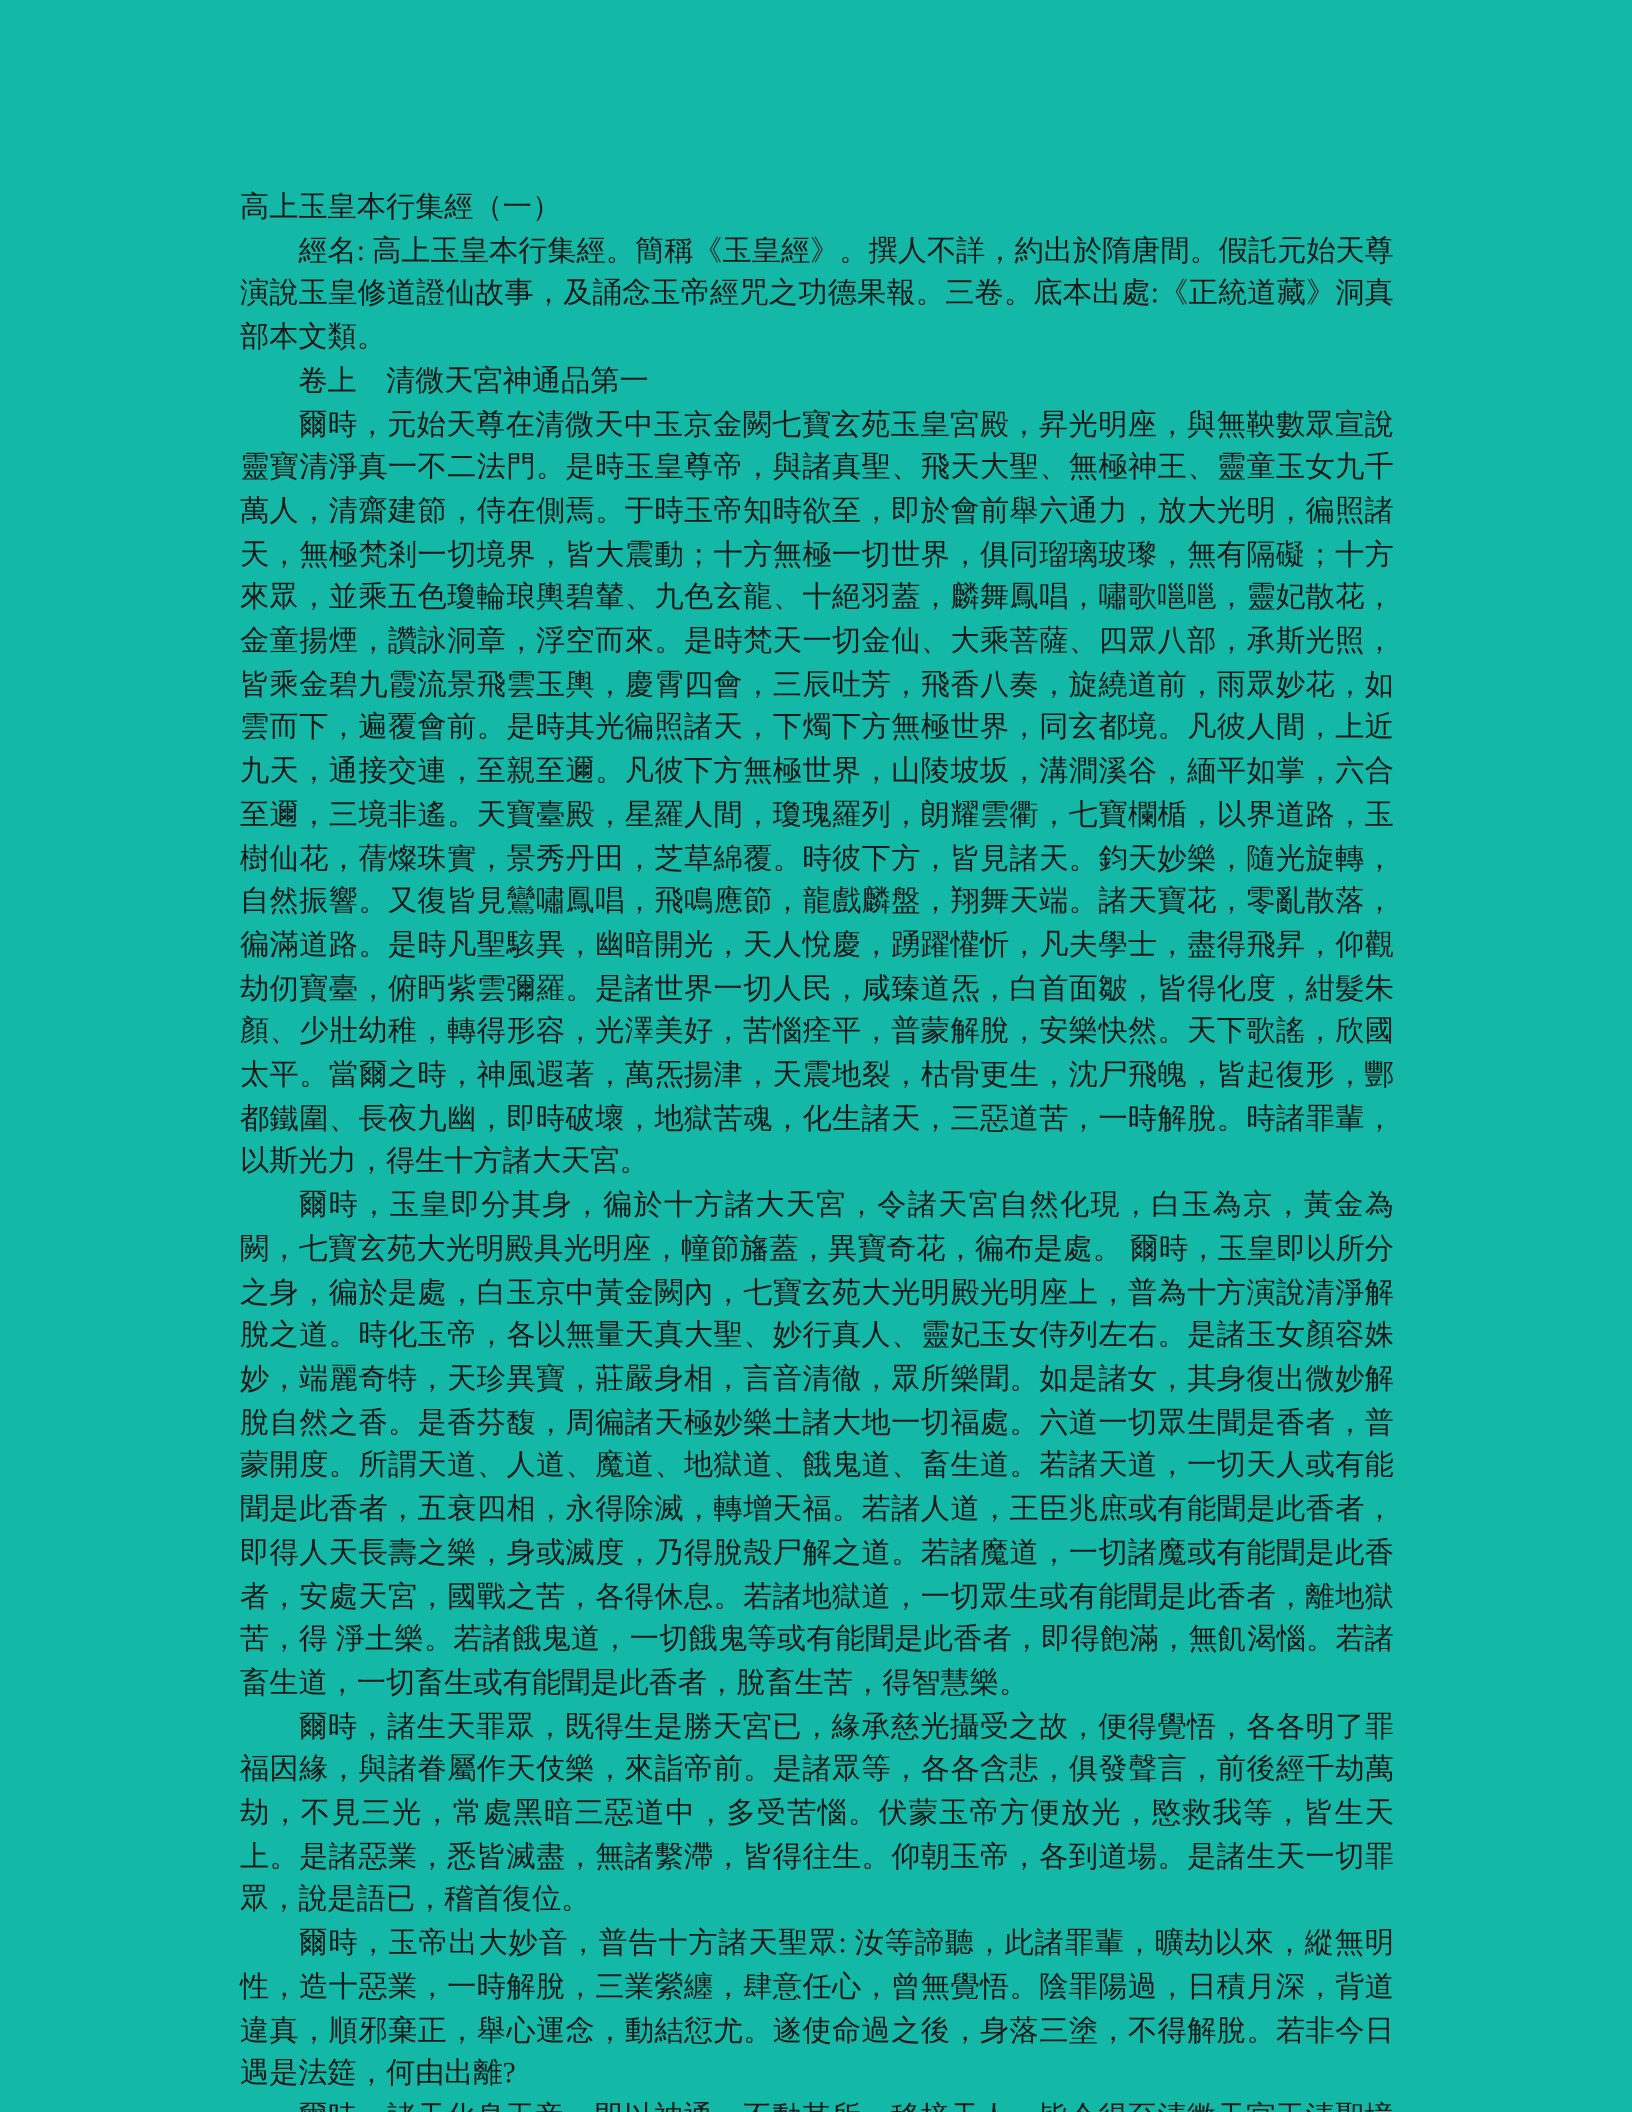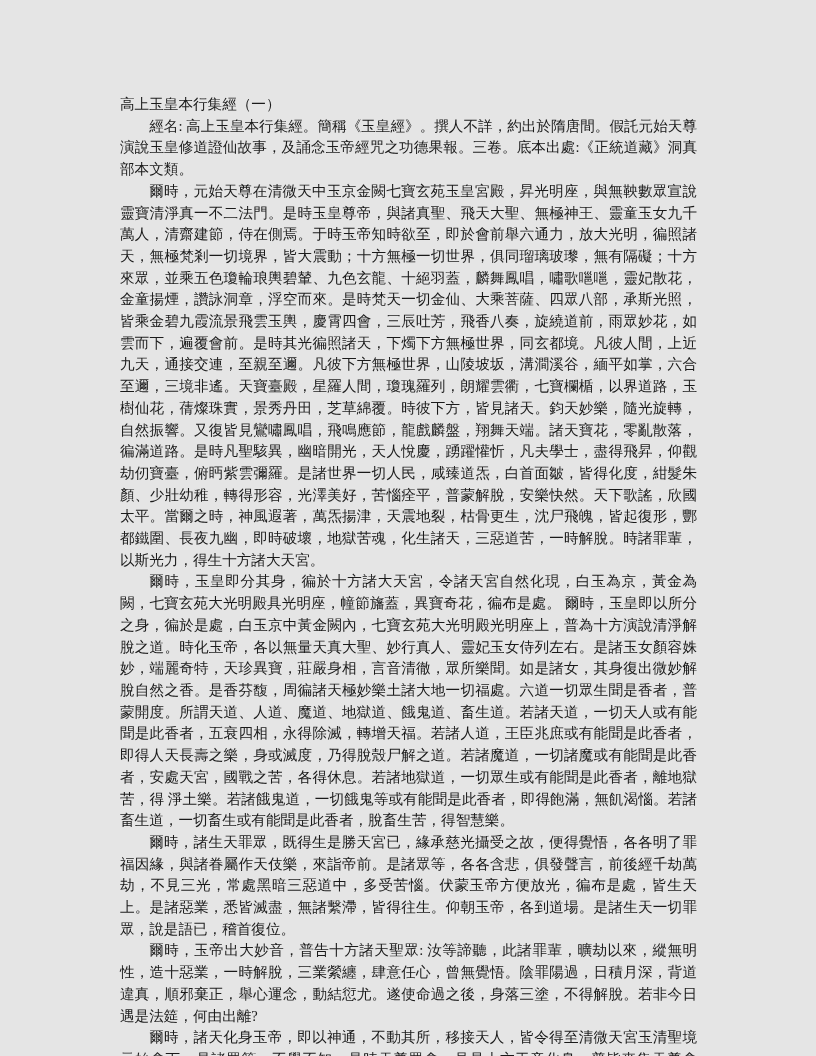--- a/index.html
+++ b/index.html
@@ -4,21 +4,21 @@
 <style>
   html, body {
     margin: 0;
     padding: 0;
     background: #ffffff;
   }
   .page {
     position: relative;
     width: 816px;
     height: 1056px;
-    background: #e5e5e5;
+    background: #14b8a6;
     box-sizing: border-box;
     padding: 94px 119px 0 120px;
     overflow: hidden;
     font-family: "Liberation Serif", "DejaVu Serif", serif;
     color: #1a1a1a;
   }
   .doc p {
     margin: 0;
     font-size: 14.6px;
     line-height: 21.7px;
@@ -31,19 +31,20 @@
     text-indent: 2em;
   }
 </style>
 </head>
 <body>
 
 <div class="page">
   <div class="doc">
     <p>高上玉皇本行集經（一）</p>
     <p class="indent">經名: 高上玉皇本行集經。簡稱《玉皇經》。撰人不詳，約出於隋唐間。假託元始天尊演說玉皇修道證仙故事，及誦念玉帝經咒之功德果報。三卷。底本出處:《正統道藏》洞真部本文類。</p>
+    <p class="indent">卷上　清微天宮神通品第一</p>
     <p class="indent">爾時，元始天尊在清微天中玉京金闕七寶玄苑玉皇宮殿，昇光明座，與無鞅數眾宣說靈寶清淨真一不二法門。是時玉皇尊帝，與諸真聖、飛天大聖、無極神王、靈童玉女九千萬人，清齋建節，侍在側焉。于時玉帝知時欲至，即於會前舉六通力，放大光明，徧照諸天，無極梵剎一切境界，皆大震動；十方無極一切世界，俱同瑠璃玻瓈，無有隔礙；十方來眾，並乘五色瓊輪琅輿碧輦、九色玄龍、十絕羽蓋，麟舞鳳唱，嘯歌嗈嗈，靈妃散花，金童揚煙，讚詠洞章，浮空而來。是時梵天一切金仙、大乘菩薩、四眾八部，承斯光照，皆乘金碧九霞流景飛雲玉輿，慶霄四會，三辰吐芳，飛香八奏，旋繞道前，雨眾妙花，如雲而下，遍覆會前。是時其光徧照諸天，下燭下方無極世界，同玄都境。凡彼人間，上近九天，通接交連，至親至邇。凡彼下方無極世界，山陵坡坂，溝澗溪谷，緬平如掌，六合至邇，三境非遙。天寶臺殿，星羅人間，瓊瑰羅列，朗耀雲衢，七寶欄楯，以界道路，玉樹仙花，蒨燦珠實，景秀丹田，芝草綿覆。時彼下方，皆見諸天。鈞天妙樂，隨光旋轉，自然振響。又復皆見鸞嘯鳳唱，飛鳴應節，龍戲麟盤，翔舞天端。諸天寶花，零亂散落，徧滿道路。是時凡聖駭異，幽暗開光，天人悅慶，踴躍懽忻，凡夫學士，盡得飛昇，仰觀劫仞寶臺，俯眄紫雲彌羅。是諸世界一切人民，咸臻道炁，白首面皺，皆得化度，紺髮朱顏、少壯幼稚，轉得形容，光澤美好，苦惱痊平，普蒙解脫，安樂快然。天下歌謠，欣國太平。當爾之時，神風遐著，萬炁揚津，天震地裂，枯骨更生，沈尸飛魄，皆起復形，酆都鐵圍、長夜九幽，即時破壞，地獄苦魂，化生諸天，三惡道苦，一時解脫。時諸罪輩，以斯光力，得生十方諸大天宮。</p>
     <p class="indent">爾時，玉皇即分其身，徧於十方諸大天宮，令諸天宮自然化現，白玉為京，黃金為闕，七寶玄苑大光明殿具光明座，幢節旛蓋，異寶奇花，徧布是處。 爾時，玉皇即以所分之身，徧於是處，白玉京中黃金闕內，七寶玄苑大光明殿光明座上，普為十方演說清淨解脫之道。時化玉帝，各以無量天真大聖、妙行真人、靈妃玉女侍列左右。是諸玉女顏容姝妙，端麗奇特，天珍異寶，莊嚴身相，言音清徹，眾所樂聞。如是諸女，其身復出微妙解脫自然之香。是香芬馥，周徧諸天極妙樂土諸大地一切福處。六道一切眾生聞是香者，普蒙開度。所謂天道、人道、魔道、地獄道、餓鬼道、畜生道。若諸天道，一切天人或有能聞是此香者，五衰四相，永得除滅，轉增天福。若諸人道，王臣兆庶或有能聞是此香者，即得人天長壽之樂，身或滅度，乃得脫殼尸解之道。若諸魔道，一切諸魔或有能聞是此香者，安處天宮，國戰之苦，各得休息。若諸地獄道，一切眾生或有能聞是此香者，離地獄苦，得 淨土樂。若諸餓鬼道，一切餓鬼等或有能聞是此香者，即得飽滿，無飢渴惱。若諸畜生道，一切畜生或有能聞是此香者，脫畜生苦，得智慧樂。</p>
-    <p class="indent">爾時，諸生天罪眾，既得生是勝天宮已，緣承慈光攝受之故，便得覺悟，各各明了罪福因緣，與諸眷屬作天伎樂，來詣帝前。是諸眾等，各各含悲，俱發聲言，前後經千劫萬劫，不見三光，常處黑暗三惡道中，多受苦惱。伏蒙玉帝方便放光，徧布是處，皆生天上。是諸惡業，悉皆滅盡，無諸繫滯，皆得往生。仰朝玉帝，各到道場。是諸生天一切罪眾，說是語已，稽首復位。</p>
+    <p class="indent">爾時，諸生天罪眾，既得生是勝天宮已，緣承慈光攝受之故，便得覺悟，各各明了罪福因緣，與諸眷屬作天伎樂，來詣帝前。是諸眾等，各各含悲，俱發聲言，前後經千劫萬劫，不見三光，常處黑暗三惡道中，多受苦惱。伏蒙玉帝方便放光，愍救我等，皆生天上。是諸惡業，悉皆滅盡，無諸繫滯，皆得往生。仰朝玉帝，各到道場。是諸生天一切罪眾，說是語已，稽首復位。</p>
     <p class="indent">爾時，玉帝出大妙音，普告十方諸天聖眾: 汝等諦聽，此諸罪輩，曠劫以來，縱無明性，造十惡業，一時解脫，三業縈纏，肆意任心，曾無覺悟。陰罪陽過，日積月深，背道違真，順邪棄正，舉心運念，動結愆尤。遂使命過之後，身落三塗，不得解脫。若非今日遇是法筵，何由出離?</p>
     <p class="indent">爾時，諸天化身玉帝，即以神通，不動其所，移接天人，皆令得至清微天宮玉清聖境元始會下，是諸眾等，不覺不知。是時天尊眾會，見是十方玉帝化身，普皆來集天尊會前，如無邊明鏡，照諸影像，互相容入。時諸大眾，稽首瞻仰。玉帝化身，聖中最尊，增長清信，益加志樂，心無退轉，起大堅固。時諸天人遇得生天，忽睹天尊，勝會道場，清 淨第一，無為功德之所莊嚴，踊躍歡喜，一時作禮，歎未曾有。</p>
   </div>
 </div>
 
 </body></html>

